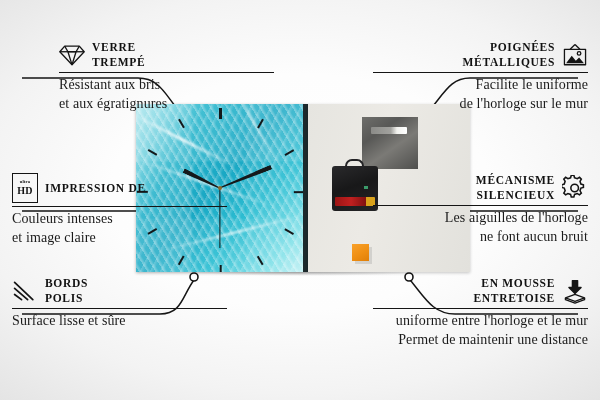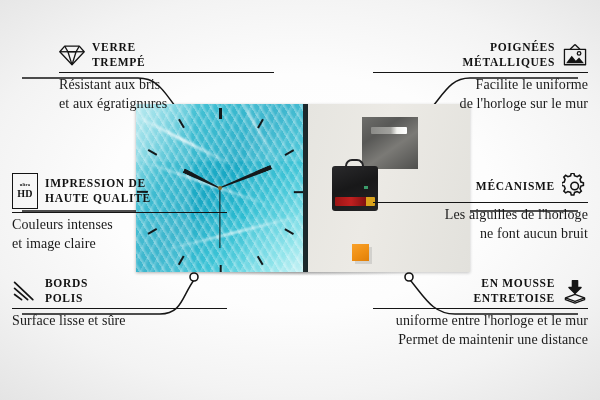--- a/index.html
+++ b/index.html
@@ -34,21 +34,21 @@
     font-family:"Liberation Serif", serif;
     font-size:14px;
     line-height:1.33;
     color:#1a1a1a;
     letter-spacing:.1px;
   }
   .ico { width:26px; height:26px; flex:0 0 26px; display:block; }
 
   
   .hdbox {
-    width:26px; height:36px; flex:0 0 26px;
+    width:26px; height:30px; flex:0 0 26px;
     border:1.4px solid #141414;
     display:flex; flex-direction:column;
     align-items:center; justify-content:center;
     line-height:1;
   }
   .hdbox .u { font-size:4.6px; font-weight:bold; letter-spacing:.2px; }
   .hdbox .h { font-size:10px; font-weight:bold; letter-spacing:.2px; margin-top:.5px;}
 
   
   .product { position:absolute; left:136px; top:104px; width:334px; height:169px; }
@@ -252,21 +252,20 @@
 </div>
 
 <div class="callout left" style="top:173px;">
   <div class="co-head">
     <div class="hdbox">
       <span class="u">ultra</span>
       <span class="h">HD</span>
     </div>
     <div>
       <div class="co-title">IMPRESSION DE</div>
-      <div class="co-title">HAUTE QUALITÉ</div>
     </div>
   </div>
   <div class="co-rule"></div>
   <div class="co-sub">Couleurs intenses</div>
   <div class="co-sub">et image claire</div>
 </div>
 
 <div class="callout left" style="top:276px;">
   <div class="co-head">
     <svg class="ico" viewBox="0 0 30 26">
@@ -309,20 +308,21 @@
 <div class="callout right" style="top:173px;">
   <div class="co-head">
     <svg class="ico" viewBox="0 0 30 30">
       <g fill="none" stroke="#141414" stroke-width="1.8">
         <path d="M15,3.2 l3.1,1.0 2.6,-1.5 2.1,2.1 -1.5,2.6 1.0,3.1 2.9,0.8 v3.0 l-2.9,0.8 -1.0,3.1 1.5,2.6 -2.1,2.1 -2.6,-1.5 -3.1,1.0 -0.8,2.9 h-3.0 l-0.8,-2.9 -3.1,-1.0 -2.6,1.5 -2.1,-2.1 1.5,-2.6 -1.0,-3.1 -2.9,-0.8 v-3.0 l2.9,-0.8 1.0,-3.1 -1.5,-2.6 2.1,-2.1 2.6,1.5 3.1,-1.0 0.8,-2.9 h3.0 z" transform="translate(-0.5,0)"></path>
         <circle cx="14.6" cy="15" r="4.4"></circle>
       </g>
     </svg>
     <div>
       <div class="co-title">MÉCANISME</div>
+      <div class="co-title">SILENCIEUX</div>
     </div>
   </div>
   <div class="co-rule"></div>
   <div class="co-sub">Les aiguilles de l'horloge</div>
   <div class="co-sub">ne font aucun bruit</div>
 </div>
 
 <div class="callout right" style="top:276px;">
   <div class="co-head">
     <svg class="ico" viewBox="0 0 30 28">

